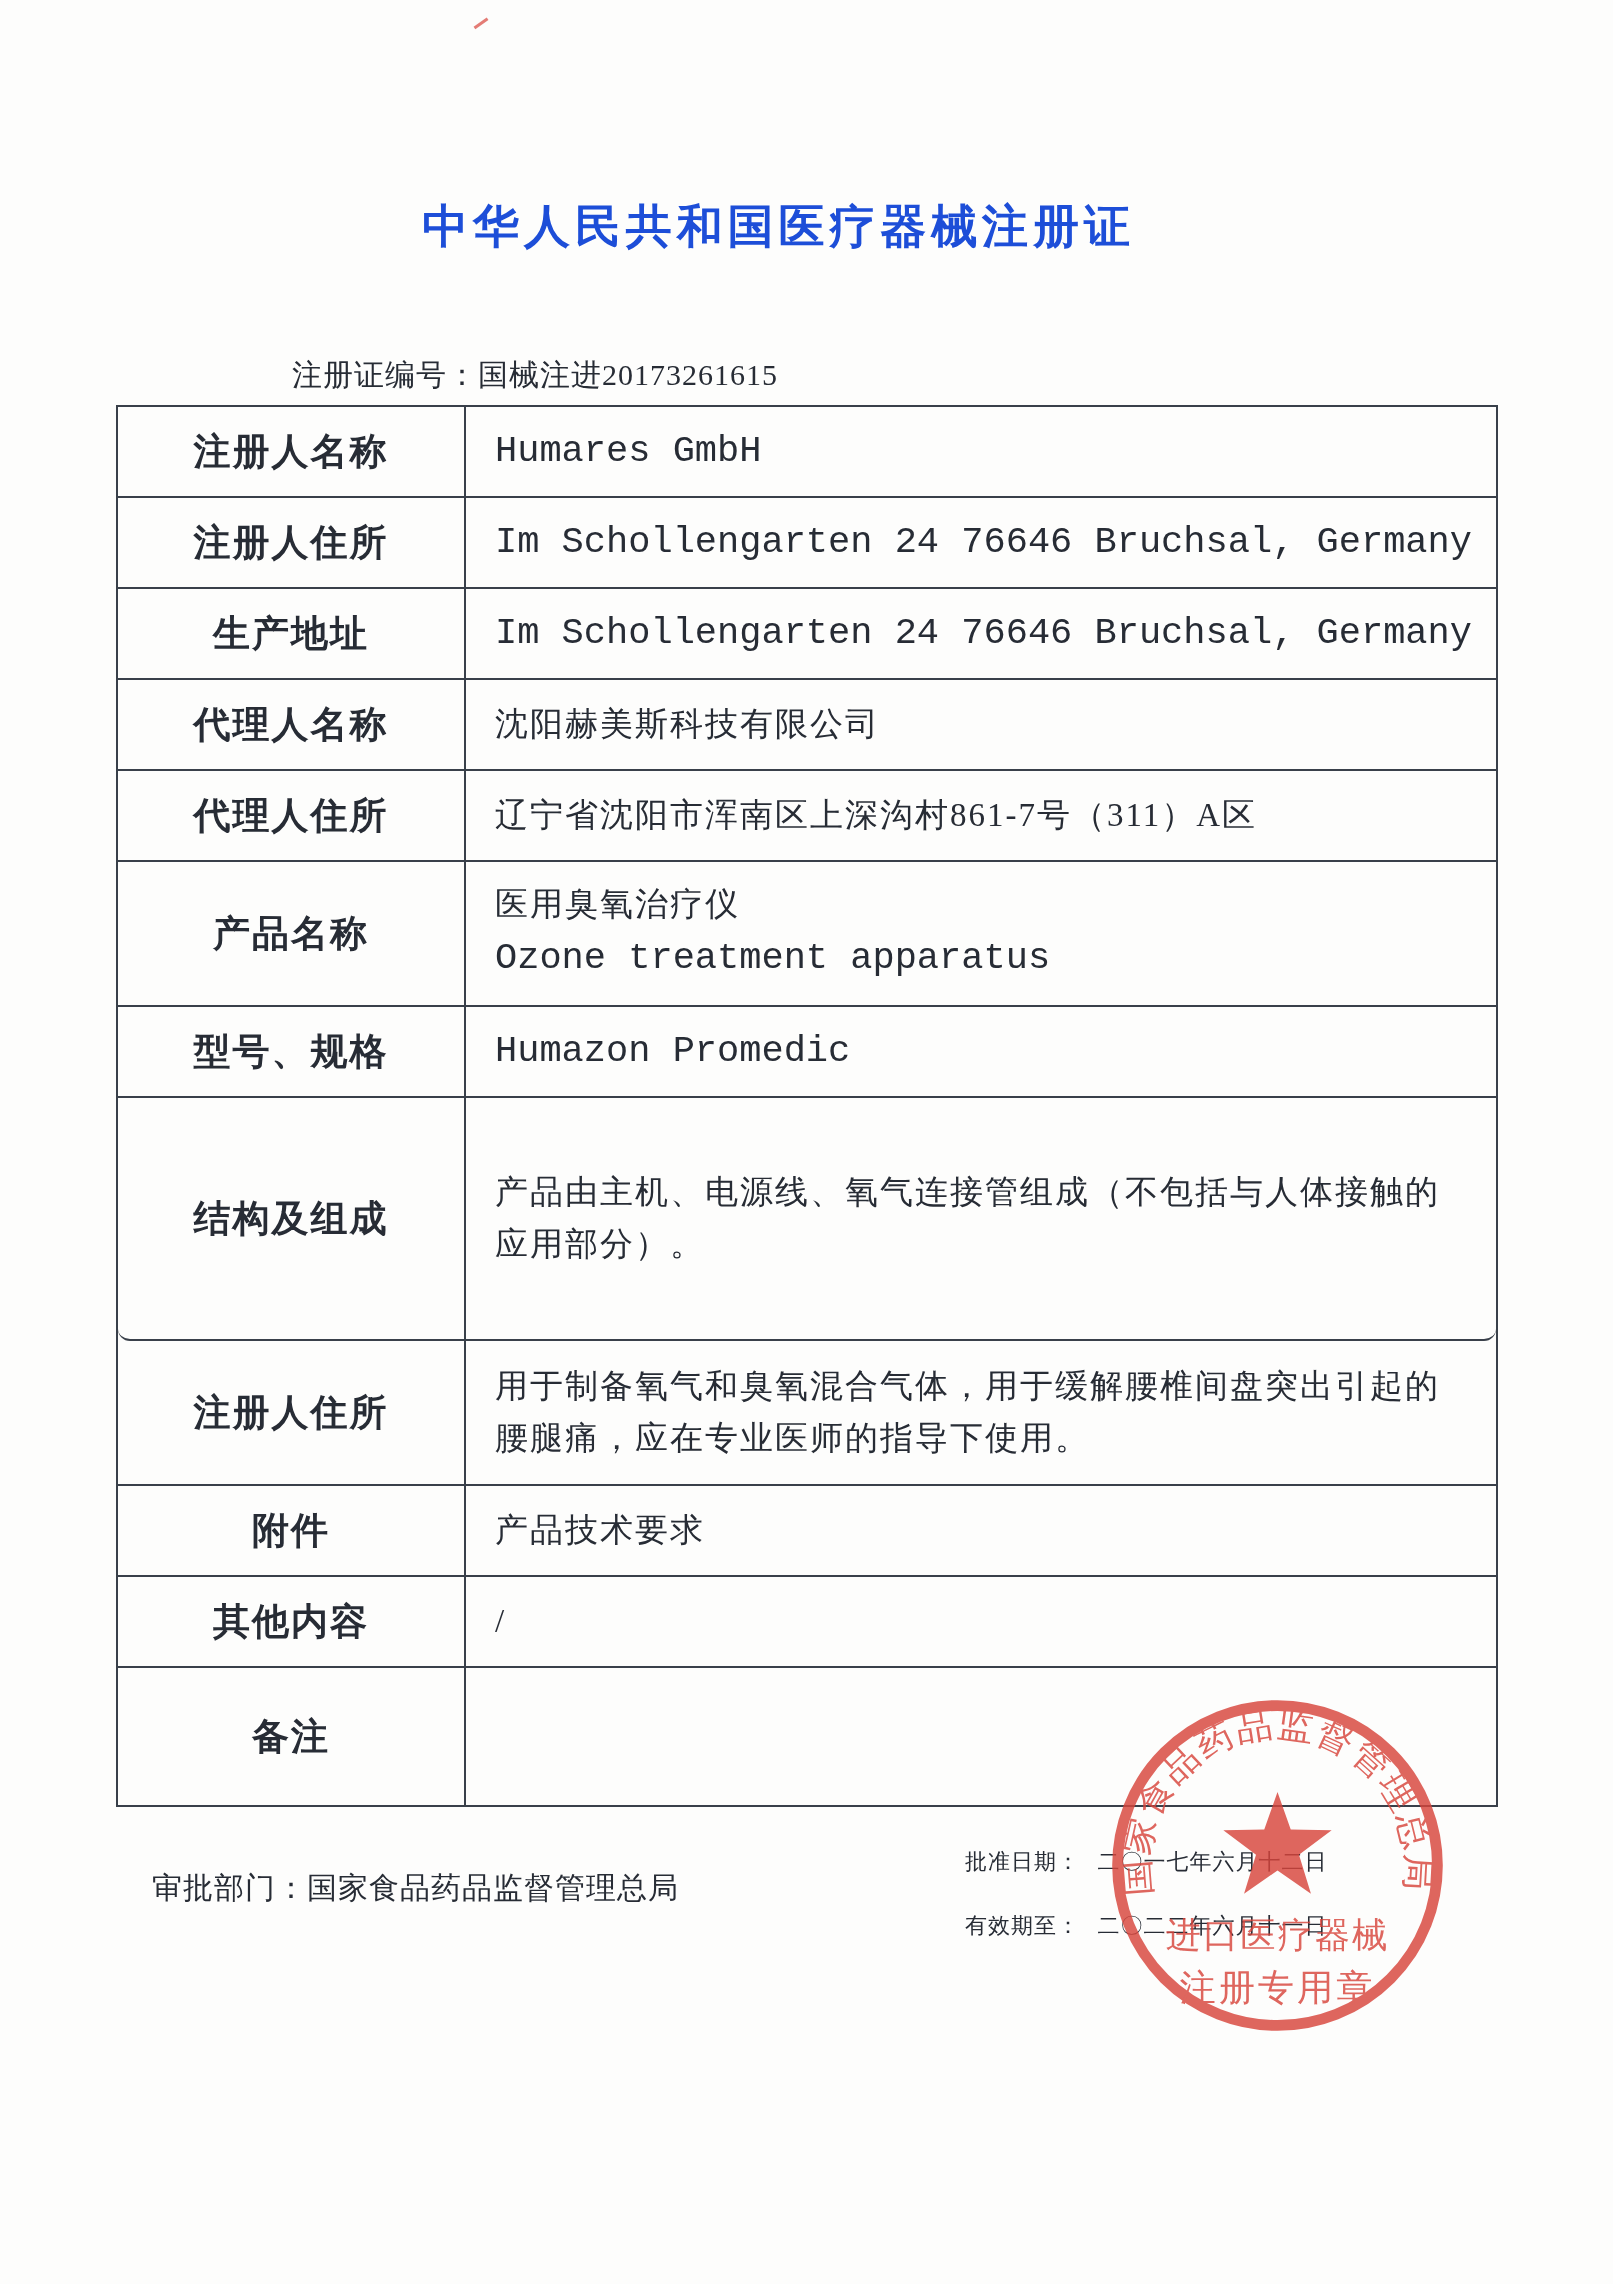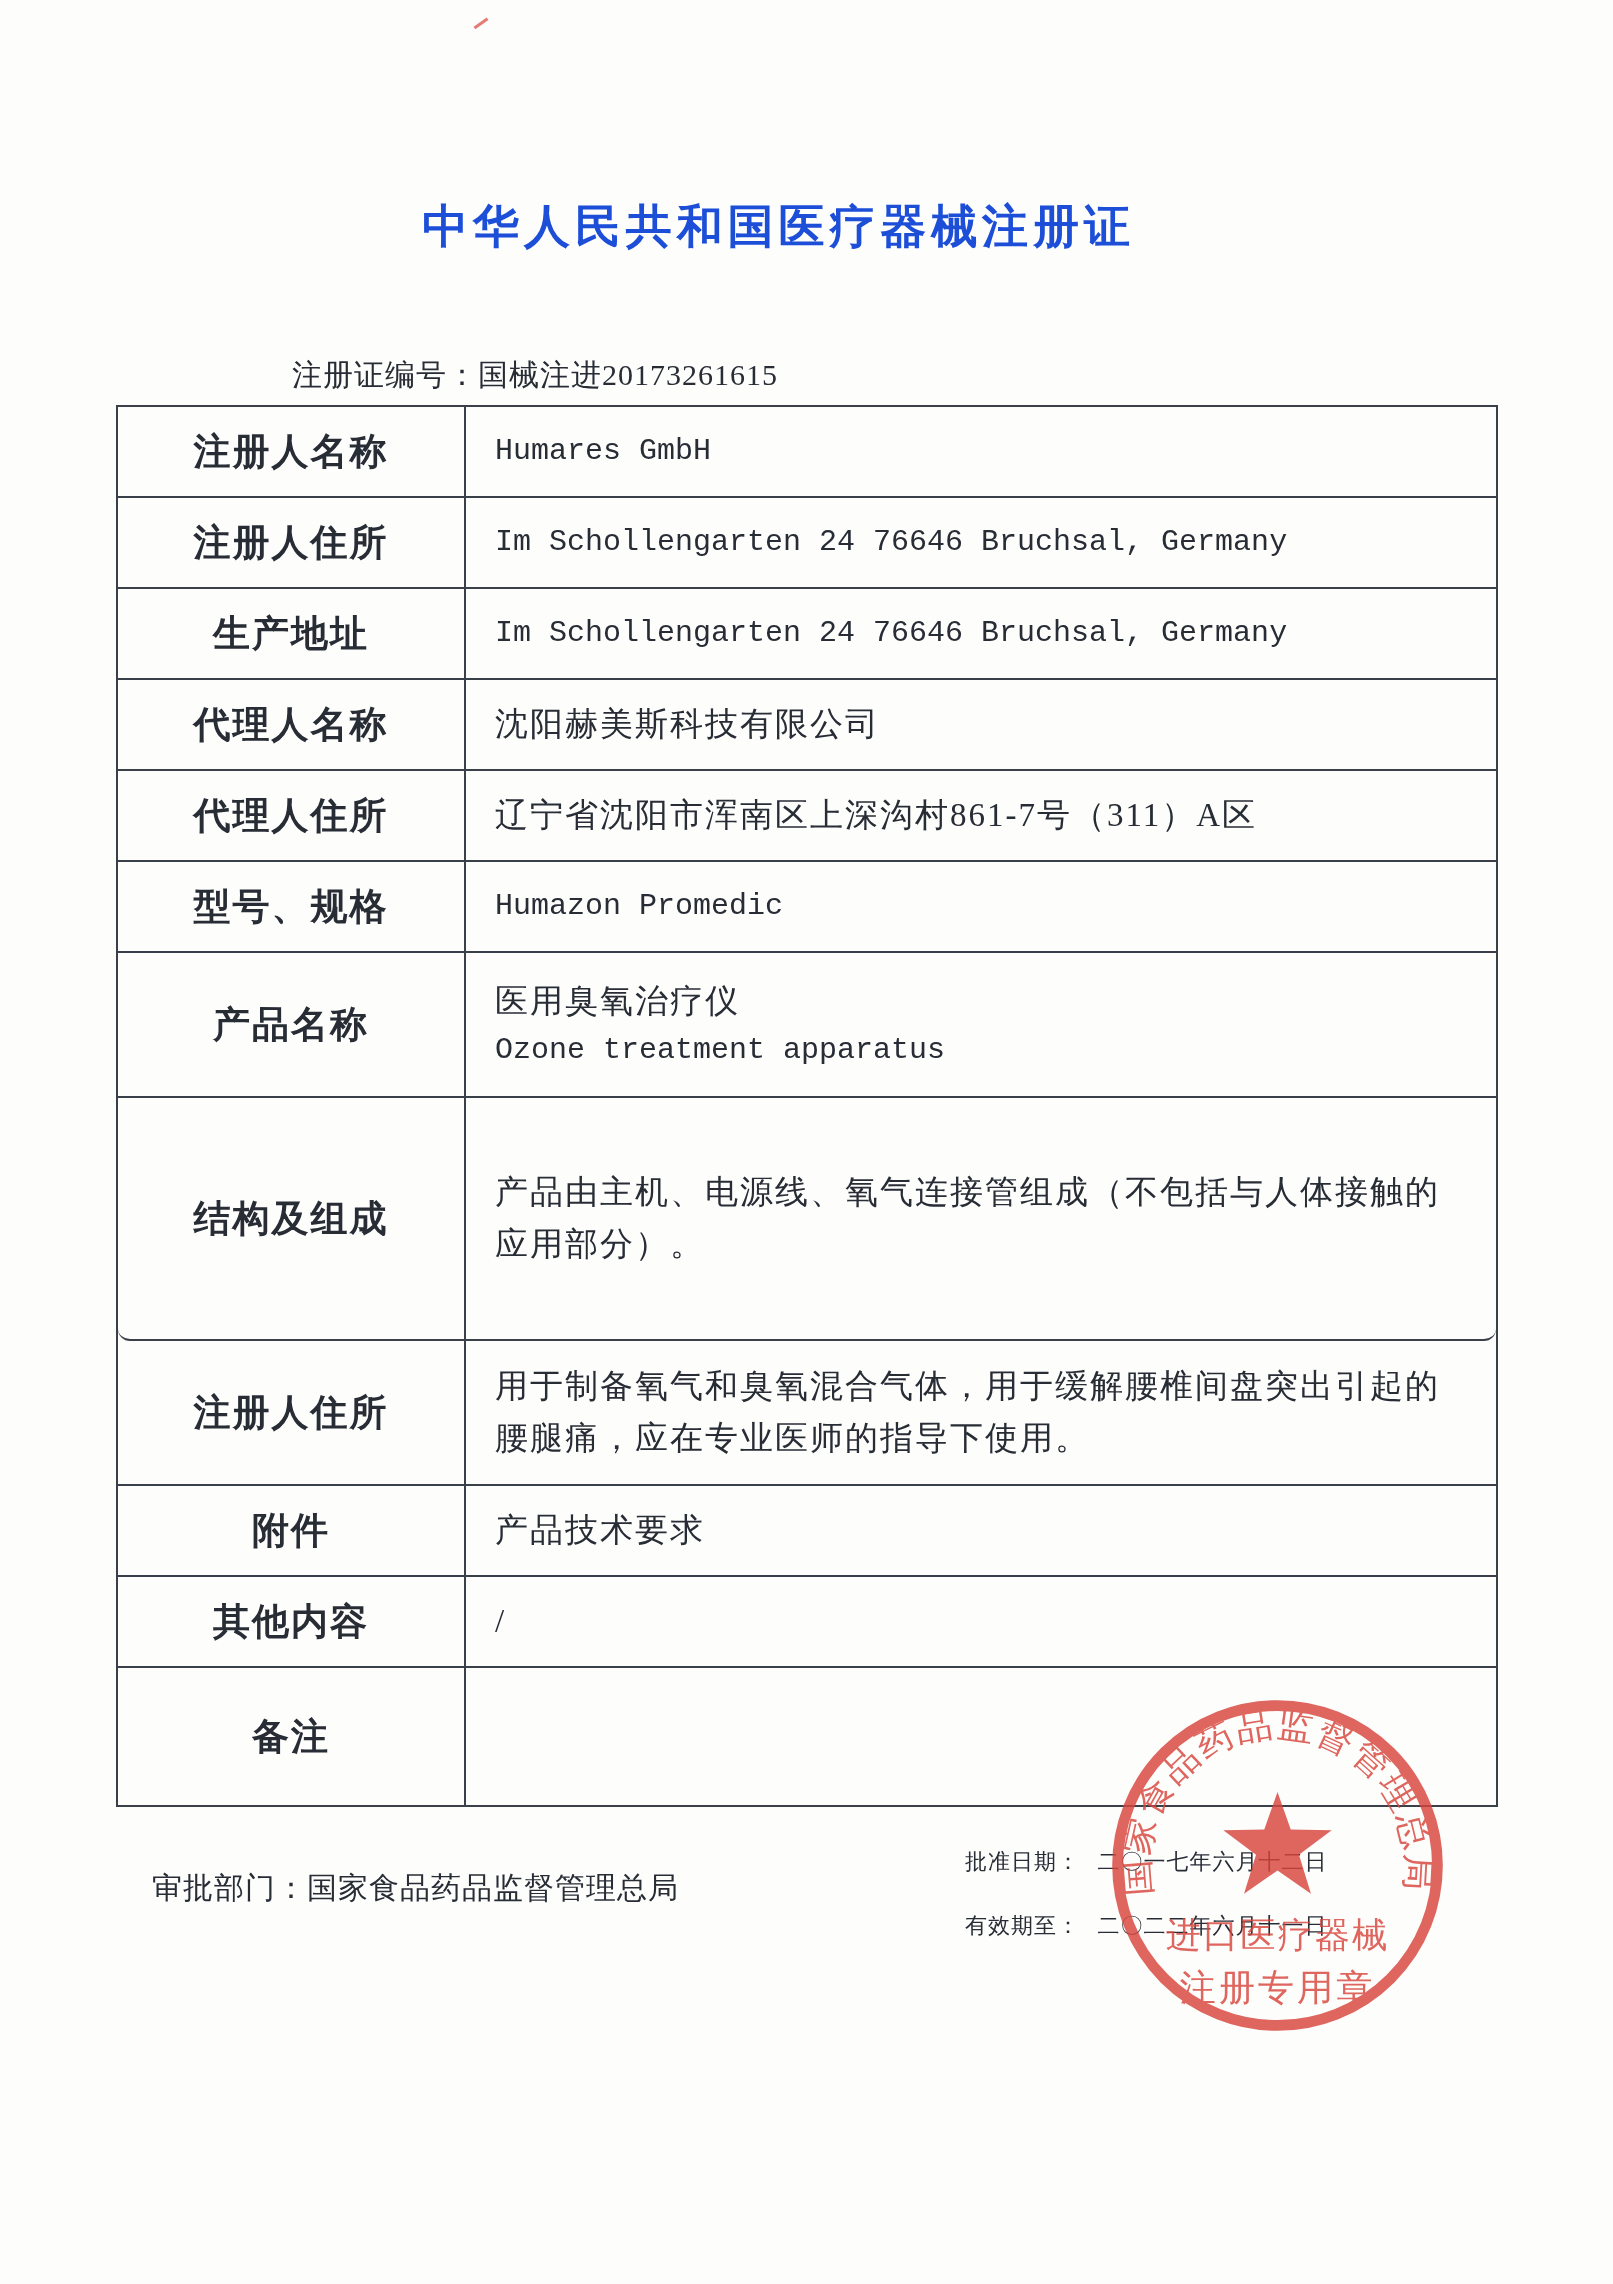--- a/index.html
+++ b/index.html
@@ -52,21 +52,21 @@
   .vcell{
     flex:1 1 auto;
     display:flex;flex-direction:column;justify-content:center;
     padding:7.8px 23.5px 7.8px 29px;
     box-sizing:border-box;
     font-size:33px;letter-spacing:2px;
     line-height:1.55;
   }
   .latin{
     font-family:"Liberation Mono", monospace;
-    font-size:30px;letter-spacing:0px;
+    font-size:37px;letter-spacing:0px;
   }
   .footer-left{
     position:absolute;left:152px;top:1868px;
     font-size:30px;letter-spacing:1px;white-space:nowrap;
   }
   .fdate{position:absolute;left:965px;font-size:22px;letter-spacing:1px;white-space:nowrap;}
   .fdate .gap{display:inline-block;width:17.6px;}
   .approval-date{top:1847px;}
   .valid-until{top:1911px;}
   .stamp{
@@ -124,33 +124,33 @@
         </div>
     </div>
 
     <div class="trow h-s">
       <div class="lcell">代理人住所</div>
       <div class="vcell">
           <span>辽宁省沈阳市浑南区上深沟村861-7号（311）A区</span>
         </div>
     </div>
 
-    <div class="trow h-s">
-      <div class="lcell">型号、规格</div>
-      <div class="vcell latin">
-          <span>Humazon Promedic</span>
-        </div>
-    </div>
-
     <div class="trow h-name">
       <div class="lcell">产品名称</div>
       <div class="vcell">
         <span>医用臭氧治疗仪</span>
         <span class="latin">Ozone treatment apparatus</span>
       </div>
+    </div>
+
+    <div class="trow h-s">
+      <div class="lcell">型号、规格</div>
+      <div class="vcell latin">
+          <span>Humazon Promedic</span>
+        </div>
     </div>
 
     <div class="trow h-struct">
       <div class="lcell">结构及组成</div>
       <div class="vcell">
           <span>产品由主机、电源线、氧气连接管组成（不包括与人体接触的应用部分）。</span>
         </div>
     </div>
 
     <div class="trow h-scope">

